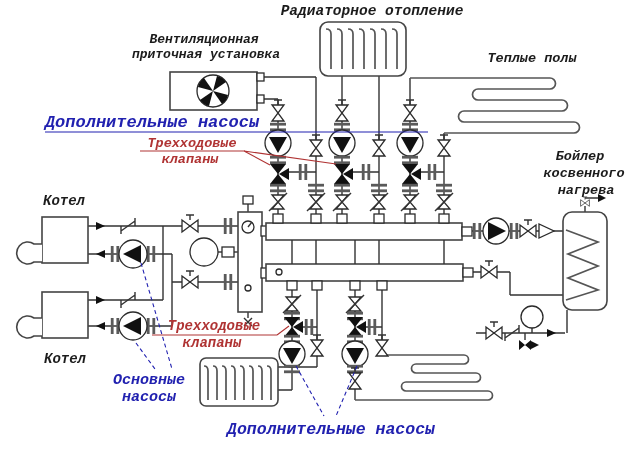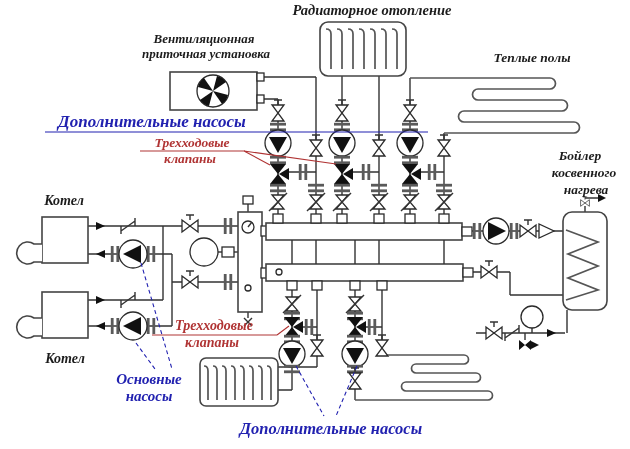--- a/index.html
+++ b/index.html
@@ -1,17 +1,17 @@
 <!DOCTYPE html>
 <html><head>
 <meta charset="utf-8">
 <style>
   html,body{margin:0;padding:0;background:#fff;}
   .stage{position:relative;width:630px;height:449px;background:#fff;overflow:hidden;
-         font-family:Liberation Serif, serif;}
+         font-family:Liberation Mono, monospace;}
   svg{display:block;}
   .pipe{stroke:#333;stroke-width:1.4;fill:none;}
   .sym{stroke:#2b2b2b;stroke-width:1.3;fill:#fff;}
   .symfill{fill:#111;stroke:none;}
   .box{stroke:#444;stroke-width:1.6;fill:#fff;}
   .coil{stroke:#555;stroke-width:1.7;fill:none;}
   .lbl-black{fill:#1c1c1c;font-weight:bold;font-style:italic;}
   .lbl-blue{fill:#2121b0;font-weight:bold;font-style:italic;}
   .lbl-red{fill:#b03434;font-weight:bold;font-style:italic;}
   .ptr-blue{stroke:#2121b0;stroke-width:1.2;fill:none;}

